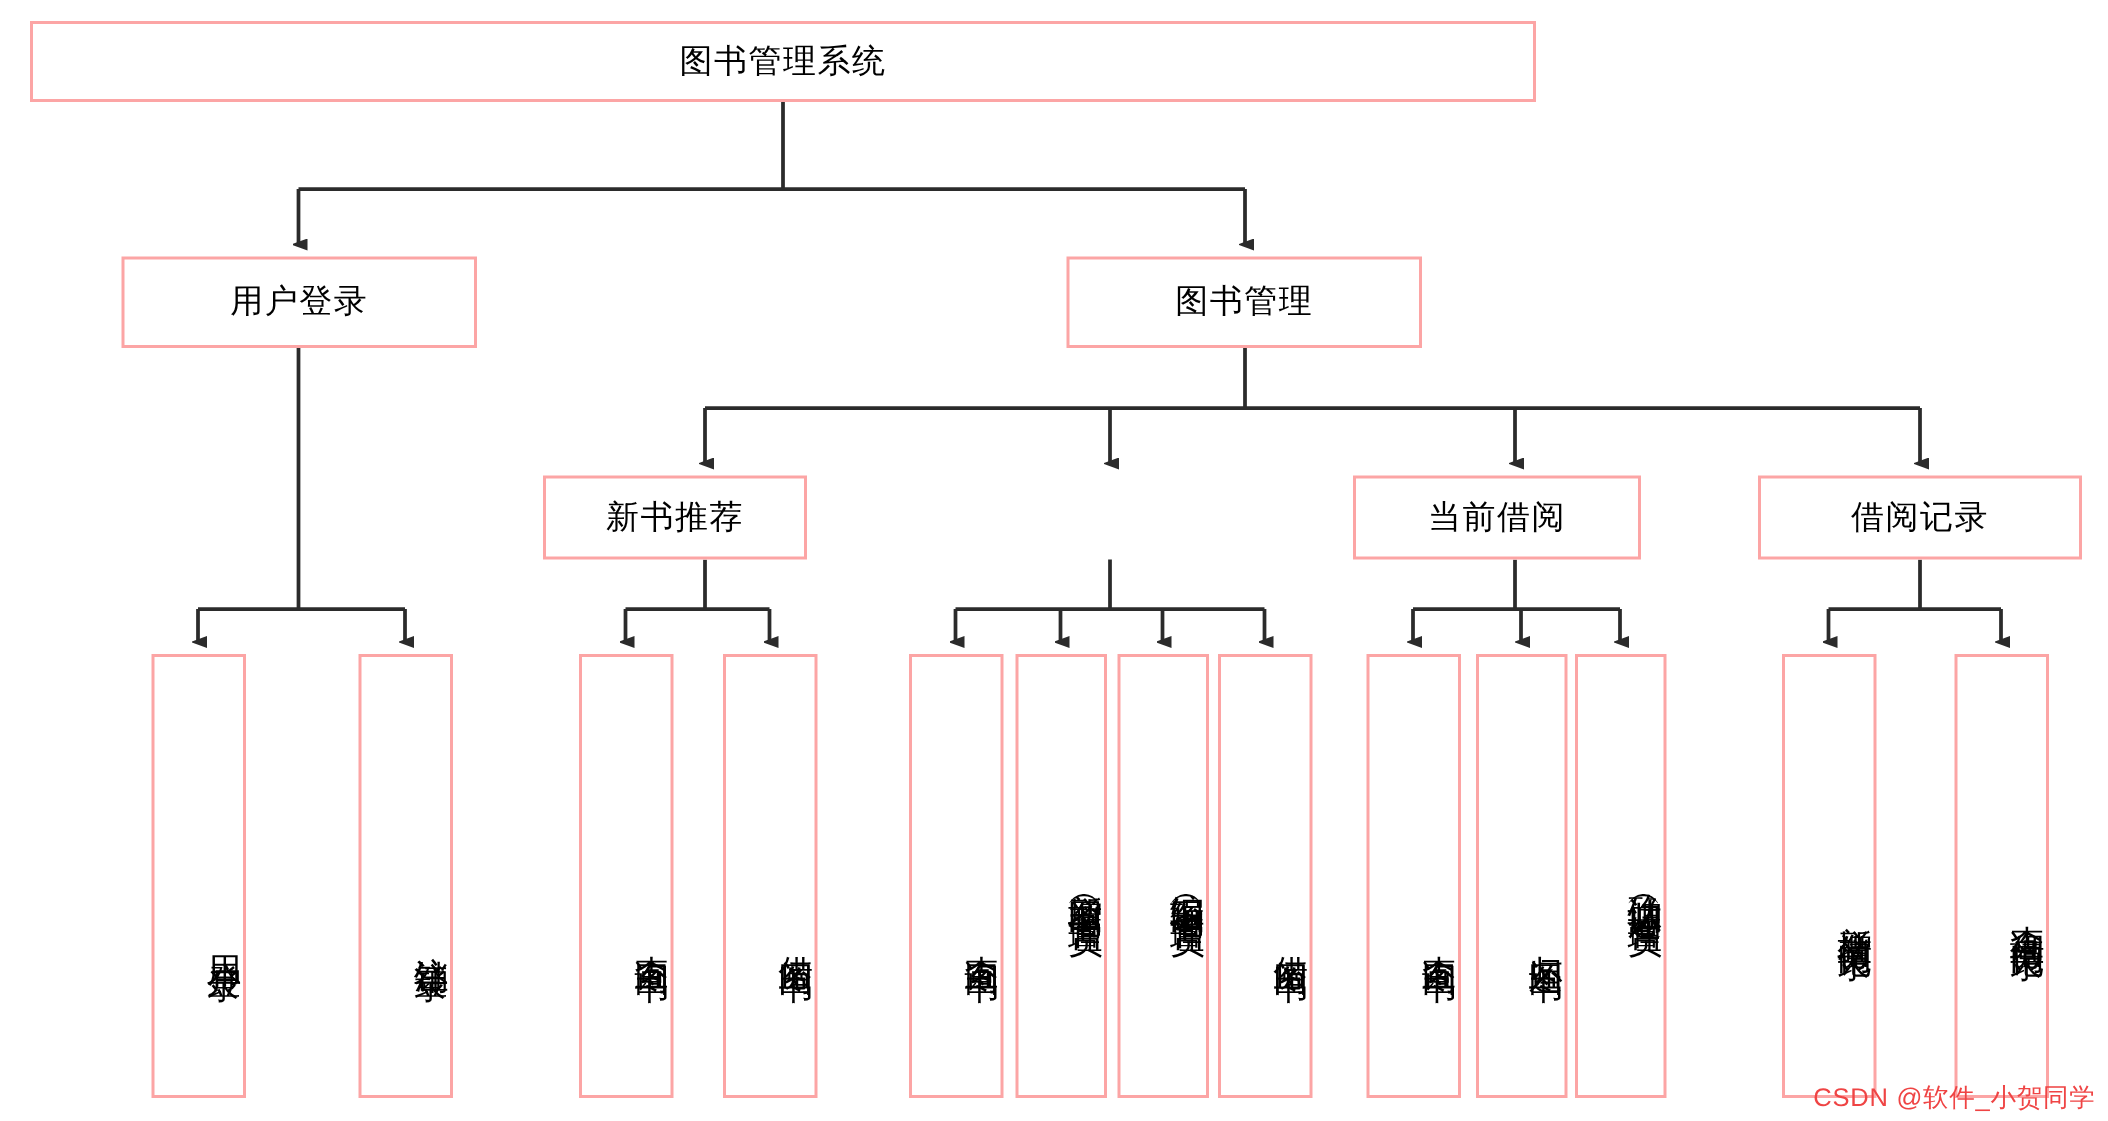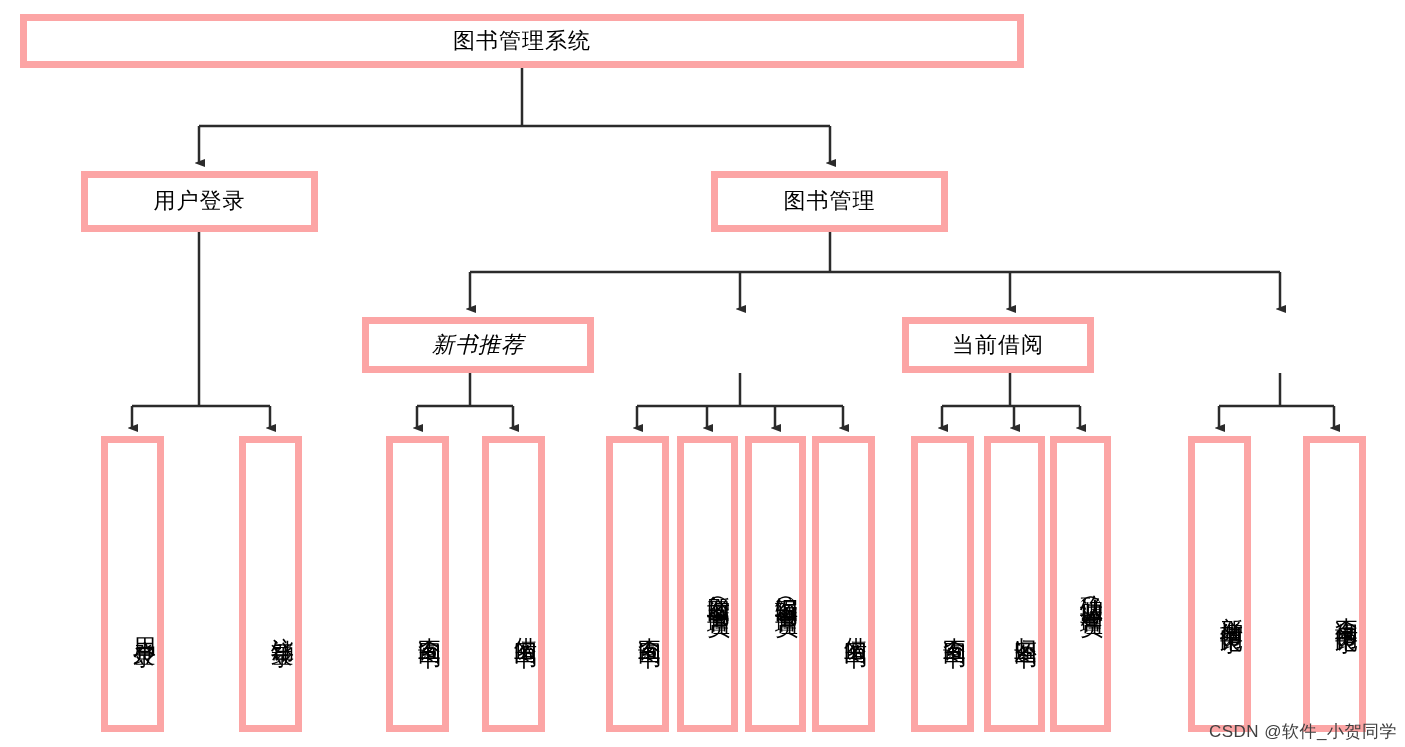--- a/index.html
+++ b/index.html
@@ -22,21 +22,21 @@
     left: 0;
     top: 0;
     width: 1405px;
     height: 747px;
     pointer-events: none;
   }
   .node {
     position: absolute;
     box-sizing: border-box;
     background: #ffffff;
-    border: 7px solid #fca5a5;
+    border: 2px solid #fca5a5;
     display: flex;
     align-items: center;
     justify-content: center;
     color: #000000;
     z-index: 2;
   }
   .node.horiz {
     font-size: 22px;
     letter-spacing: 1px;
     line-height: 1.2;
@@ -57,21 +57,21 @@
   }
   .node.vert .node-label {
     writing-mode: vertical-rl;
     text-orientation: upright;
   }
   #watermark {
     position: absolute;
     right: 8px;
     bottom: 4px;
     font-size: 17px;
-    color: #404040;
+    color: #ef4444;
     letter-spacing: 0.5px;
     z-index: 3;
     white-space: nowrap;
   }
 </style>
 </head>
 <body>
 
 <div id="diagram-root">
 
@@ -142,26 +142,29 @@
     <span class="node-label">图书管理系统</span>
   </div>
 
   <div class="node horiz" style="left:81px; top:171px; width:237px; height:61px;">
     <span class="node-label">用户登录</span>
   </div>
   <div class="node horiz" style="left:711px; top:171px; width:237px; height:61px;">
     <span class="node-label">图书管理</span>
   </div>
 
-  <div class="node horiz" style="left:362px; top:317px; width:232px; height:56px;font-style:italic;">
+  <div class="node horiz" style="left:362px; top:317px; width:176px; height:56px;">
     <span class="node-label">新书推荐</span>
   </div>
   <div class="node horiz" style="left:902px; top:317px; width:192px; height:56px;">
     <span class="node-label">当前借阅</span>
   </div>
+  <div class="node horiz" style="left:1172px; top:317px; width:216px; height:56px;">
+    <span class="node-label">借阅记录</span>
+  </div>
 
   <div class="node vert" style="left:101px; top:436px; width:63px; height:296px; padding-top:82px;">
     <span class="node-label">用户登录</span>
   </div>
   <div class="node vert" style="left:239px; top:436px; width:63px; height:296px; padding-top:82px;">
     <span class="node-label">注销登录</span>
   </div>
 
   <div class="node vert" style="left:386px; top:436px; width:63px; height:296px; padding-top:82px;">
     <span class="node-label">查询图书</span>

